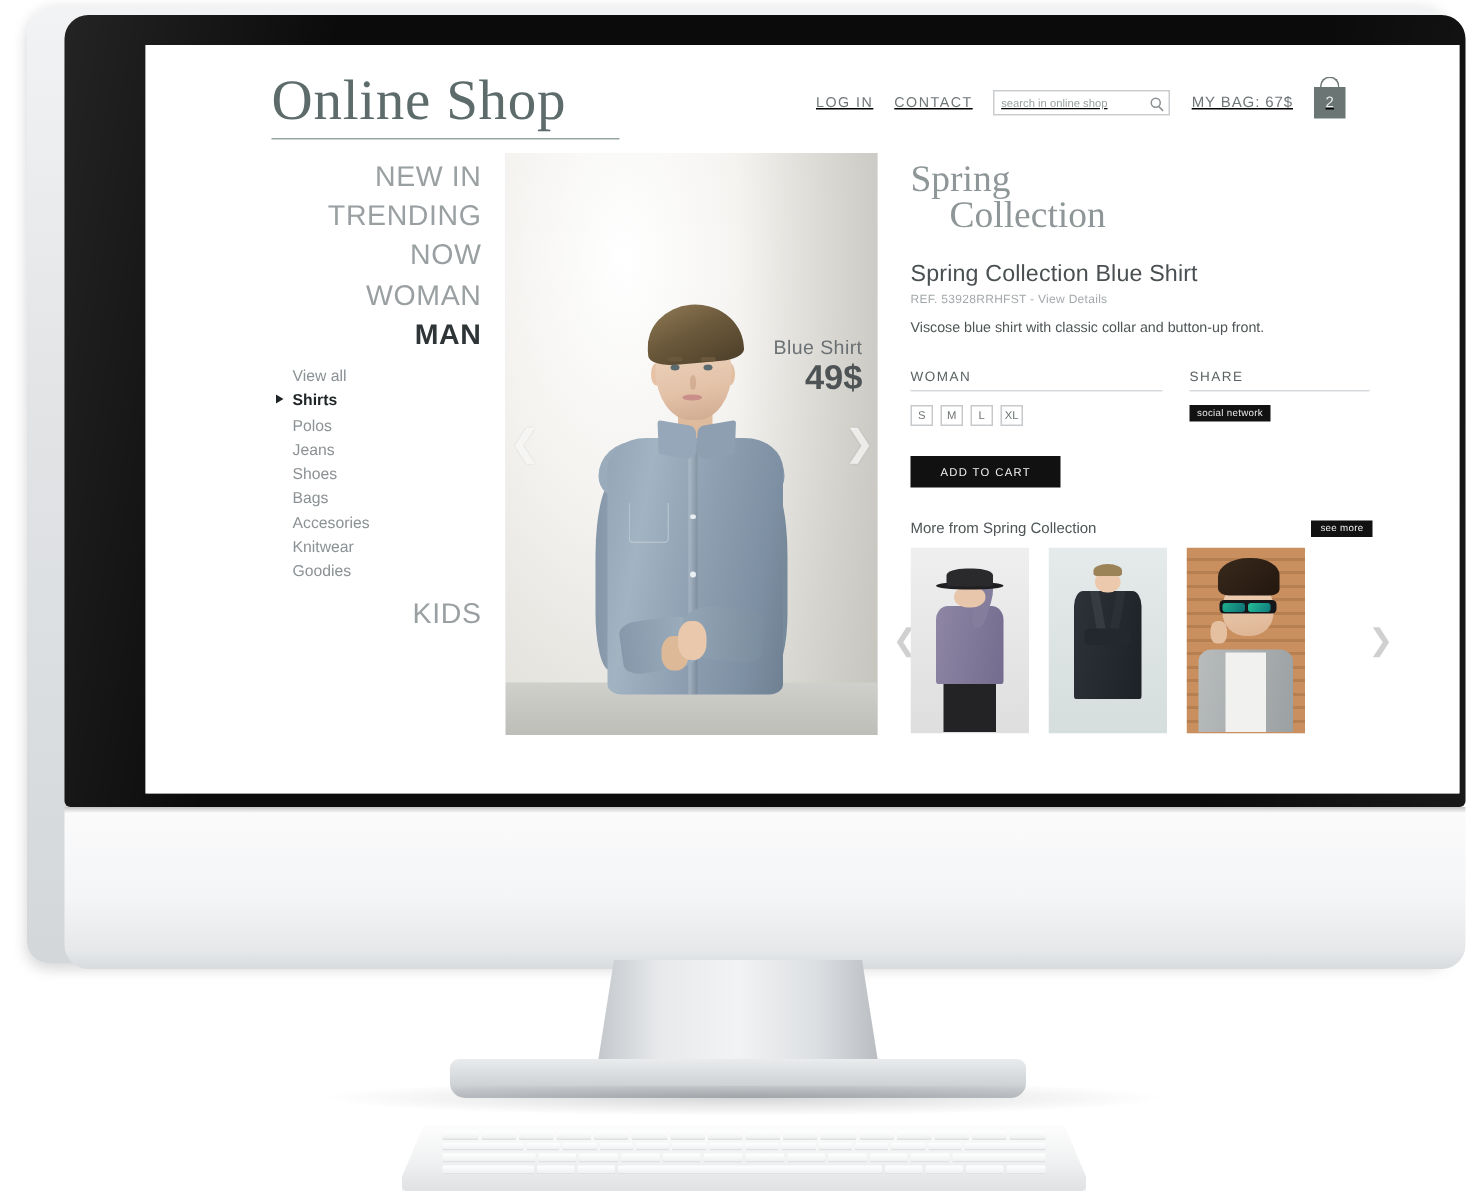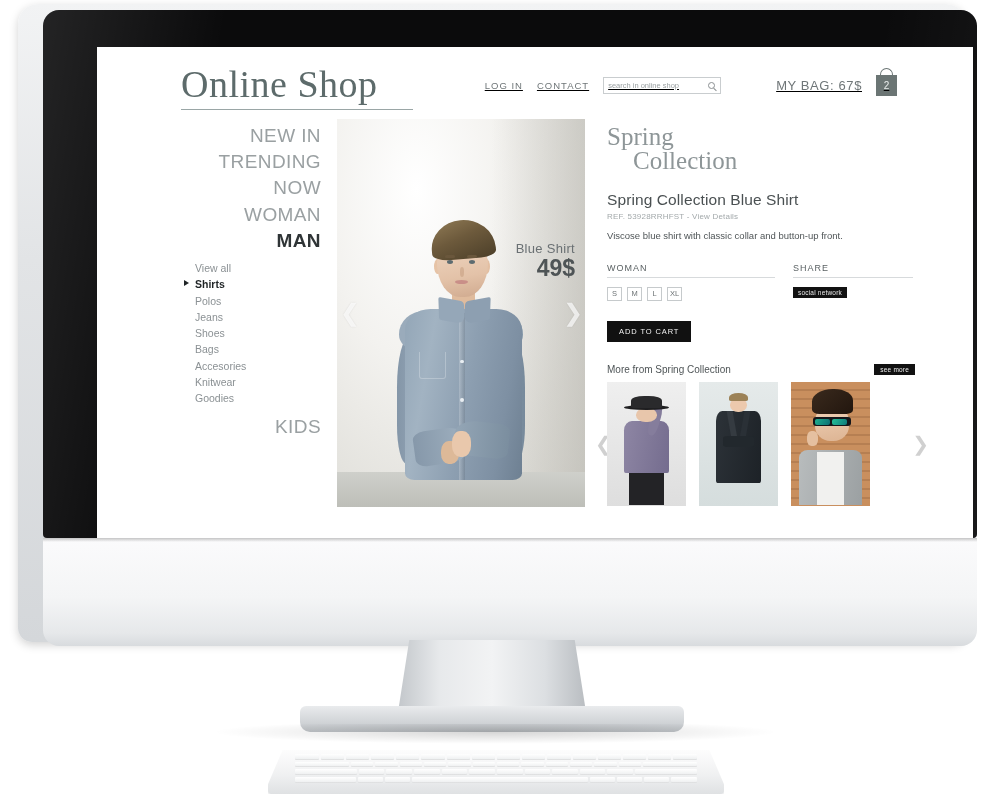--- a/index.html
+++ b/index.html
@@ -31,21 +31,21 @@
   .monitor-chin {
     position: absolute; left: 25px; top: 534px; width: 934px; height: 108px;
     background: linear-gradient(180deg,#fbfbfc 0%,#f4f5f6 55%,#e6e8ea 88%, #d8dbde 100%);
     border-radius: 0 0 16px 16px;
   }
   .chin-shadow{
     position:absolute; left:0; top:0; width:100%; height:4px;
     background:linear-gradient(180deg, rgba(0,0,0,0.22), rgba(0,0,0,0));
   }
   .screen {
-    position: absolute; left: 54px; top: 37px; width: 876px; height: 499px;
+    position: absolute; left: 54px; top: 20px; width: 876px; height: 499px;
     background: #ffffff; overflow: hidden;
   }
   .stand-neck {
     position: absolute; left: 398px; top: 640px; width: 188px; height: 72px;
     background: linear-gradient(90deg,#c3c7cb 0%,#e7e9eb 22%,#f2f3f4 50%,#dcdfe2 78%,#b9bdc1 100%);
     clip-path: polygon(6% 0%, 94% 0%, 100% 100%, 0% 100%);
   }
   .stand-base {
     position: absolute; left: 300px; top: 706px; width: 384px; height: 26px;
     background: linear-gradient(180deg,#e9ebed 0%,#d2d5d8 60%,#bfc3c7 100%);
@@ -91,21 +91,21 @@
     position:relative; width:118px; height:17px; border:1px solid #c9cdcf; background:#fff;
     display:flex; align-items:center; padding:0 4px;
   }
   .search-wrap input {
     border:0; outline:0; width:100%; font-size:7.5px; color:#8d9294;
     font-family:"Liberation Sans", sans-serif; background:transparent;
   }
   .search-wrap input::placeholder{ color:#9aa0a2; }
   .mag { position:absolute; right:5px; top:4px; width:7px; height:7px; border:1px solid #8b9092; border-radius:50%; }
   .mag:after{ content:""; position:absolute; right:-3px; bottom:-2px; width:4px; height:1px; background:#8b9092; transform:rotate(45deg); }
-  .bag-text { font-size:13px; color:#6f7678; letter-spacing:0.6px;margin-left:41px; }
+  .bag-text { font-size:10px; color:#6f7678; letter-spacing:0.6px; }
   .bag-icon { position:relative; width:21px; height:21px; background:#6b7574; display:flex; align-items:center; justify-content:center; cursor:pointer; }
   .bag-handle { position:absolute; left:4px; top:-7px; width:13px; height:9px; border:1.5px solid #6b7574; border-bottom:0; border-radius:7px 7px 0 0; }
   .bag-count { font-size:10px; color:#e9edec; }
 
   
   .body { position:relative; display:flex; padding:0 0 0 84px; }
 
   
   .sidebar { width:140px; padding-top:4px; }
   .cat { font-size:19px; color:#9aa0a2; letter-spacing:0.4px; line-height:1.38; cursor:pointer;text-align:right; }
@@ -191,21 +191,21 @@
   .prod-desc { margin-top:9px; font-size:9.5px; color:#4f5557; }
 
   .opts { display:flex; margin-top:22px; }
   .opt-col-size { width:168px; }
   .opt-col-share { width:120px; margin-left:18px; }
   .opt-h { font-size:9px; color:#5b6264; letter-spacing:1px; padding-bottom:4px; border-bottom:1px solid #d7dadc; }
   .sizes { display:flex; gap:5px; margin-top:9px; }
   .size-box { width:15px; height:14px; border:1px solid #c6cacc; display:flex; align-items:center; justify-content:center; font-size:7.5px; color:#6d7375; cursor:pointer; }
   .social-badge { display:inline-block; margin-top:9px; background:#121212; color:#e8e8e8; font-size:6.5px; padding:2px 5px; letter-spacing:0.2px; cursor:pointer; }
 
-  .add-cart { margin-top:20px; display:inline-block; background:#111; color:#f2f2f2; font-size:7.5px; letter-spacing:0.9px; padding:6px 12px; cursor:pointer; }
+  .add-cart { margin-top:20px; display:inline-block; background:#111; color:#f2f2f2; font-size:7.5px; letter-spacing:0.9px; padding:6px 20px; cursor:pointer; }
 
   .more-head { margin-top:22px; display:flex; align-items:center; justify-content:space-between; }
   .more-title { font-size:10px; color:#4f5557; }
   .see-more { background:#111; color:#ededed; font-size:6.5px; padding:2px 6px; letter-spacing:0.2px; cursor:pointer; }
 
   .thumbs { position:relative; margin-top:7px; display:flex; gap:13px; }
   .thumb { position:relative; width:79px; height:124px; overflow:hidden; cursor:pointer; }
   .thumb-arrow { position:absolute; top:50%; transform:translateY(-50%); font-size:20px; color:rgba(120,120,120,0.35); cursor:pointer; }
   .thumb-arrow.left{ left:-12px; } .thumb-arrow.right{ right:-14px; }
 

